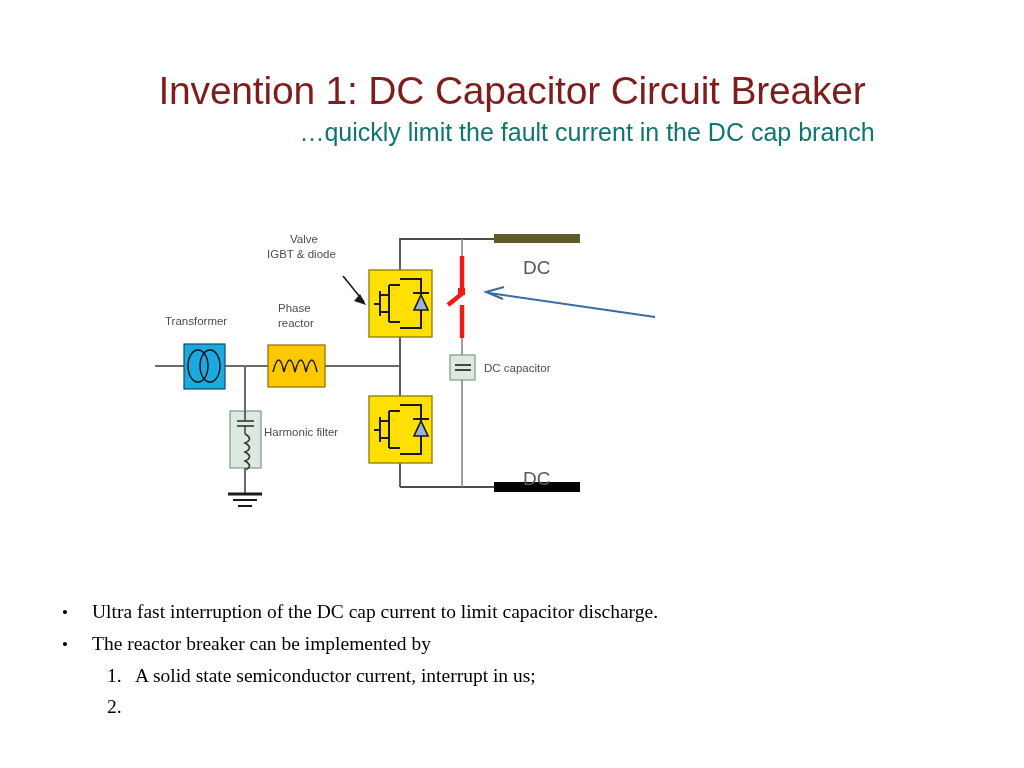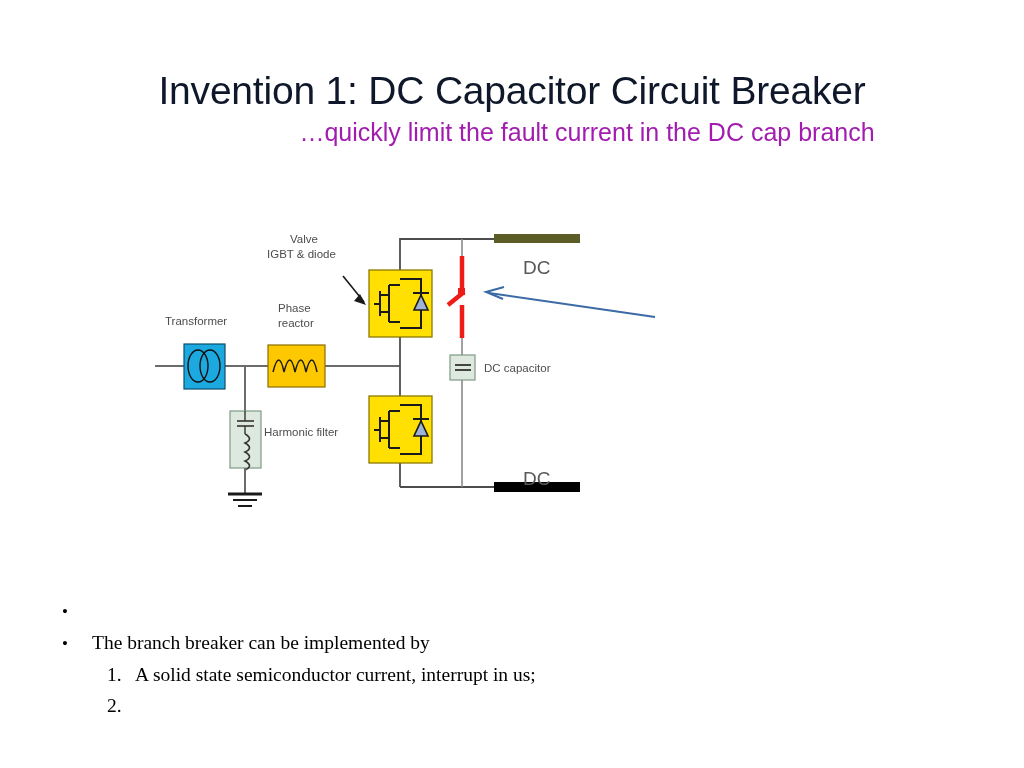--- a/index.html
+++ b/index.html
@@ -22,30 +22,30 @@
     left: 0;
     top: 68px;
     width: 1024px;
     text-align: center;
   }
   #slide-title {
     font-family: "Liberation Sans", sans-serif;
     font-size: 39px;
     line-height: 46px;
     font-weight: 400;
-    color: #0f172a;
+    color: #7f1d1d;
     letter-spacing: -0.2px;
     white-space: nowrap;
   }
   #slide-subtitle {
     font-family: "Liberation Sans", sans-serif;
     font-size: 25px;
     line-height: 30px;
     font-weight: 400;
-    color: #a21caf;
+    color: #0f766e;
     margin-top: 3px;
     padding-left: 150px;
     white-space: nowrap;
   }
 
   
   #diagram {
     position: absolute;
     left: 0;
     top: 0;
@@ -226,25 +226,26 @@
       </g>
 
     </svg>
   </div>
 
 
   <div id="bullets">
 
     <div class="bullet-row">
       <span class="bullet-marker">•</span>
+      <span>Ultra fast interruption of the DC cap current to limit capacitor discharge.</span>
     </div>
 
     <div class="bullet-row">
       <span class="bullet-marker">•</span>
-      <span>The branch breaker can be implemented by</span>
+      <span>The reactor breaker can be implemented by</span>
     </div>
 
     <div class="num-row">
       <span class="num-marker">1.</span>
       <span>A solid state semiconductor current, interrupt in us;</span>
     </div>
 
     <div class="num-row">
       <span class="num-marker">2.</span>
     </div>

